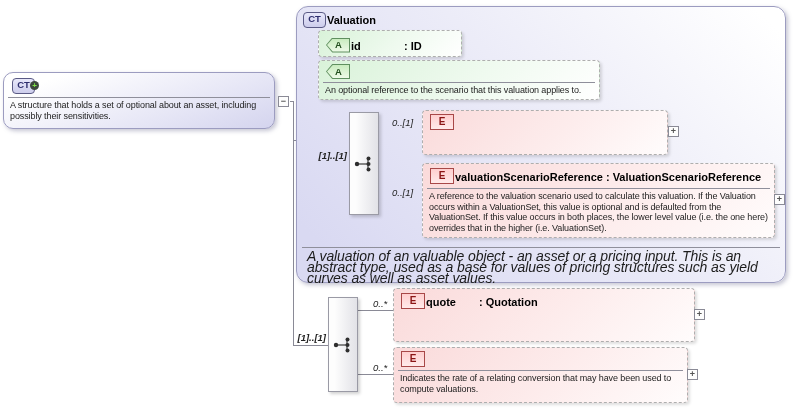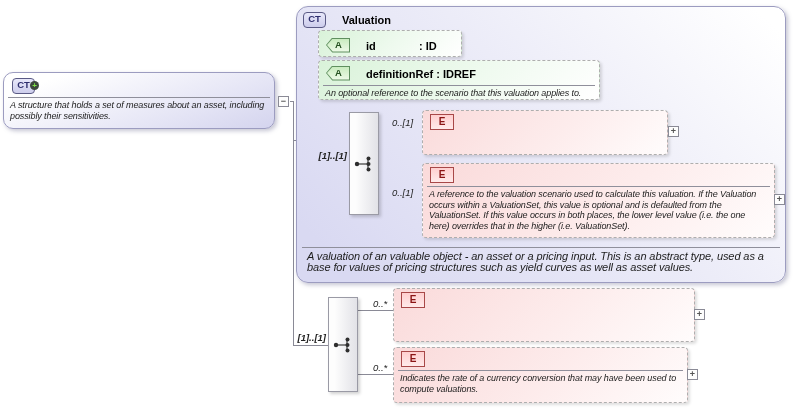--- a/index.html
+++ b/index.html
@@ -6,29 +6,29 @@
   .canvas{position:relative;width:793px;height:409px;background:#ffffff;overflow:hidden;
           font-family:"Liberation Sans",sans-serif;color:#000;}
   .box{position:absolute;box-sizing:border-box;}
   .solid{border:1px solid var(--type-border,#9c9cc0);border-radius:10px;
          box-shadow:2px 2px 4px rgba(90,90,130,.35);}
   .typebox-left{background:linear-gradient(160deg,#ffffff 15%,#e4e4f5 70%,#d4d4ee 100%);}
   .typebox-big{background:linear-gradient(225deg,#ffffff 4%,#ececf8 45%,var(--type-fill,#d9d9f2) 92%);border-radius:12px;}
   .dashed{border:1px dashed #aeaeae;border-radius:4px;box-shadow:2px 2px 3px rgba(0,0,0,.13);}
   .attr{background:linear-gradient(135deg,var(--attr-fill,#d9f2d9) 0%,#effaef 55%,#ffffff 100%);}
   .elem{background:linear-gradient(135deg,var(--elem-fill,#fadada) 0%,#fdecec 55%,#fffcfc 100%);}
-  .hdr{display:flex;align-items:center;gap:16px;padding:4px 7px 2px 7px;white-space:nowrap;}
+  .hdr{display:flex;align-items:center;gap:1px;padding:4px 7px 2px 7px;white-space:nowrap;}
   .title{font-weight:bold;font-size:11px;white-space:nowrap;}
   .nm{font-weight:bold;font-size:11px;min-width:50px;display:inline-block;}
   .sep{font-weight:bold;font-size:11px;margin:0 3px;}
   .tp{font-weight:bold;font-size:11px;}
-  .desc{font-style:italic;font-size:9px;letter-spacing:-0.1px;line-height:10.5px;color:var(--desc-text,#1c1c1c);
+  .desc{font-size:9px;letter-spacing:-0.1px;line-height:10.5px;color:var(--desc-text,#1c1c1c);
         border-top:1px solid #8f8f9b;margin:1px 4px 0 4px;padding:2px 2px 0 2px;}
   .vdesc{position:absolute;left:5px;right:5px;top:240px;border-top:1px solid #8f8f9b;
-         font-style:italic;font-size:11px;letter-spacing:-0.1px;line-height:11px;color:var(--desc-text,#1c1c1c);
+         font-style:italic;font-size:14px;letter-spacing:-0.1px;line-height:11px;color:var(--desc-text,#1c1c1c);
          padding:3px 5px 0 5px;}
   .line{position:absolute;background:var(--line,#8a8a96);}
   .card{position:absolute;font-style:italic;font-size:9.5px;color:#222;white-space:nowrap;}
   .card-req{font-weight:bold;}
   .pmbox{position:absolute;width:11px;height:11px;border:1px solid #8a8a96;background:#fdfdfd;
          box-sizing:border-box;font-size:9px;font-weight:bold;color:#555;line-height:8px;text-align:center;
          cursor:pointer;}
   .seqbox{position:absolute;box-sizing:border-box;border:1px solid #9a9aa5;
           background:linear-gradient(to right,#fdfdfd 20%,#e2e2e7 100%);
           box-shadow:2px 2px 3px rgba(0,0,0,.18);display:flex;align-items:center;justify-content:center;}
@@ -75,21 +75,21 @@
     <div class="vdesc">A valuation of an valuable object - an asset or a pricing input. This is an abstract type, used as a base for values of pricing structures such as yield curves as well as asset values.</div>
   </div>
 
   <div class="box solid typebox-left" style="left:3px;top:72px;width:272px;height:57px;">
     <div class="hdr" style="padding:5px 8px 1px 8px;">
       <span class="cticon">
         <span>CT</span>
         <span class="ctbadge">+</span>
       </span>
     </div>
-    <div class="desc" style="margin-top:2px;">A structure that holds a set of measures about an asset, including possibly their sensitivities.</div>
+    <div class="desc" style="margin-top:2px;">A structure that holds a set of optional about an asset, including possibly their sensitivities.</div>
   </div>
   <div class="pmbox" style="left:278px;top:96px;">−</div>
 
   <div class="box dashed attr" style="left:318px;top:30px;width:144px;height:27px;">
     <div class="hdr" style="padding-top:5px;">
       <span class="aicon">
           <span class="outer"></span>
           <span class="inner"></span>
           <span>A</span>
         </span>
@@ -97,21 +97,20 @@
     </div>
   </div>
 
   <div class="box dashed attr" style="left:318px;top:60px;width:282px;height:40px;">
     <div class="hdr" style="padding-top:3px;">
       <span class="aicon">
           <span class="outer"></span>
           <span class="inner"></span>
           <span>A</span>
         </span>
-      <span><span class="nm" style="min-width:0">definitionRef</span><span class="sep">:</span><span class="tp">IDREF</span></span>
     </div>
     <div class="desc">An optional reference to the scenario that this valuation applies to.</div>
   </div>
 
   <div class="seqbox" style="left:349px;top:112px;width:30px;height:103px;">
     <svg class="seqicon" width="22" height="18" viewBox="0 0 22 18">
       <line x1="4" y1="9" x2="15" y2="9" stroke="#3a3a3a" stroke-width="1.2"></line>
       <line x1="15" y1="3.5" x2="15" y2="14.5" stroke="#3a3a3a" stroke-width="1.2"></line>
       <circle cx="4" cy="9" r="2.2" fill="#2e2e2e"></circle>
       <circle cx="15.5" cy="3.5" r="2" fill="#2e2e2e"></circle>
@@ -126,20 +125,21 @@
     <div class="hdr" style="padding-top:3px;">
       <span class="eicon">E</span>
     </div>
   </div>
   <div class="pmbox" style="left:668px;top:126px;">+</div>
 
   <div class="card" style="left:392px;top:187px;">0..[1]</div>
   <div class="box dashed elem" style="left:422px;top:163px;width:353px;height:75px;">
     <div class="hdr" style="padding-top:3px;">
       <span class="eicon">E</span>
+      <span><span class="nm" style="min-width:0">valuationScenarioReference</span><span class="sep">:</span><span class="tp">ValuationScenarioReference</span></span>
     </div>
     <div class="desc">A reference to the valuation scenario used to calculate this valuation. If the Valuation occurs within a ValuationSet, this value is optional and is defaulted from the ValuationSet. If this value occurs in both places, the lower level value (i.e. the one here) overrides that in the higher (i.e. ValuationSet).</div>
   </div>
   <div class="pmbox" style="left:774px;top:194px;">+</div>
 
   <div class="seqbox" style="left:328px;top:297px;width:30px;height:95px;">
     <svg class="seqicon" width="22" height="18" viewBox="0 0 22 18">
       <line x1="4" y1="9" x2="15" y2="9" stroke="#3a3a3a" stroke-width="1.2"></line>
       <line x1="15" y1="3.5" x2="15" y2="14.5" stroke="#3a3a3a" stroke-width="1.2"></line>
       <circle cx="4" cy="9" r="2.2" fill="#2e2e2e"></circle>
@@ -147,26 +147,27 @@
       <circle cx="15.5" cy="9" r="2" fill="#2e2e2e"></circle>
       <circle cx="15.5" cy="14.5" r="2" fill="#2e2e2e"></circle>
     </svg>
   </div>
   <div class="card card-req" style="left:294px;top:332px;width:32px;text-align:right;">[1]..[1]</div>
 
   <div class="card" style="left:373px;top:298px;">0..*</div>
   <div class="box dashed elem" style="left:393px;top:288px;width:302px;height:54px;">
     <div class="hdr" style="padding-top:3px;">
       <span class="eicon">E</span>
+      <span><span class="nm">quote</span><span class="sep">:</span><span class="tp">Quotation</span></span>
     </div>
   </div>
   <div class="pmbox" style="left:694px;top:309px;">+</div>
 
   <div class="card" style="left:373px;top:362px;">0..*</div>
   <div class="box dashed elem" style="left:393px;top:347px;width:295px;height:56px;">
     <div class="hdr" style="padding-top:3px;">
       <span class="eicon">E</span>
     </div>
-    <div class="desc">Indicates the rate of a currency conversion that may have been used to compute valuations.</div>
+    <div class="desc">Indicates the rate of a relating conversion that may have been used to compute valuations.</div>
   </div>
   <div class="pmbox" style="left:687px;top:369px;">+</div>
 
 </div>
 
 </body></html>

